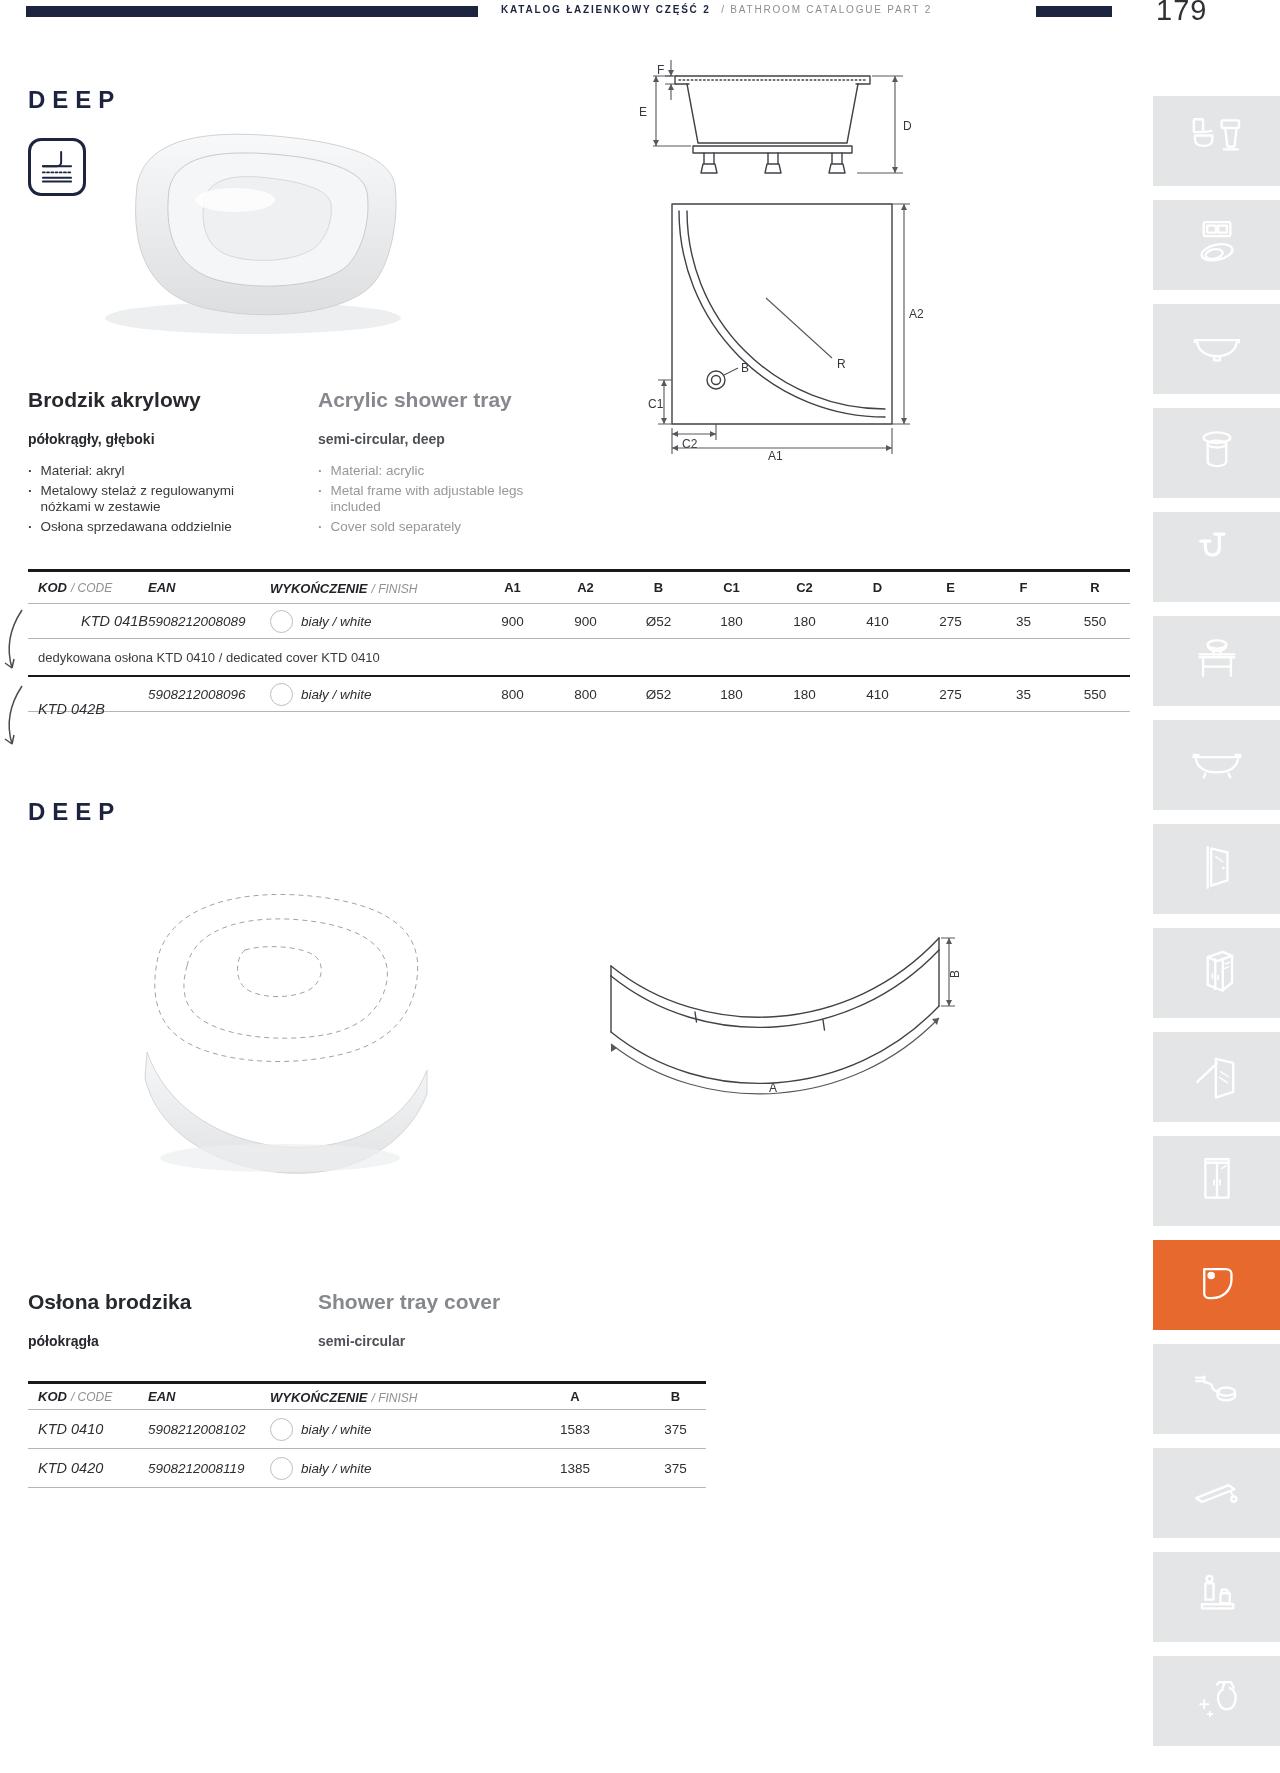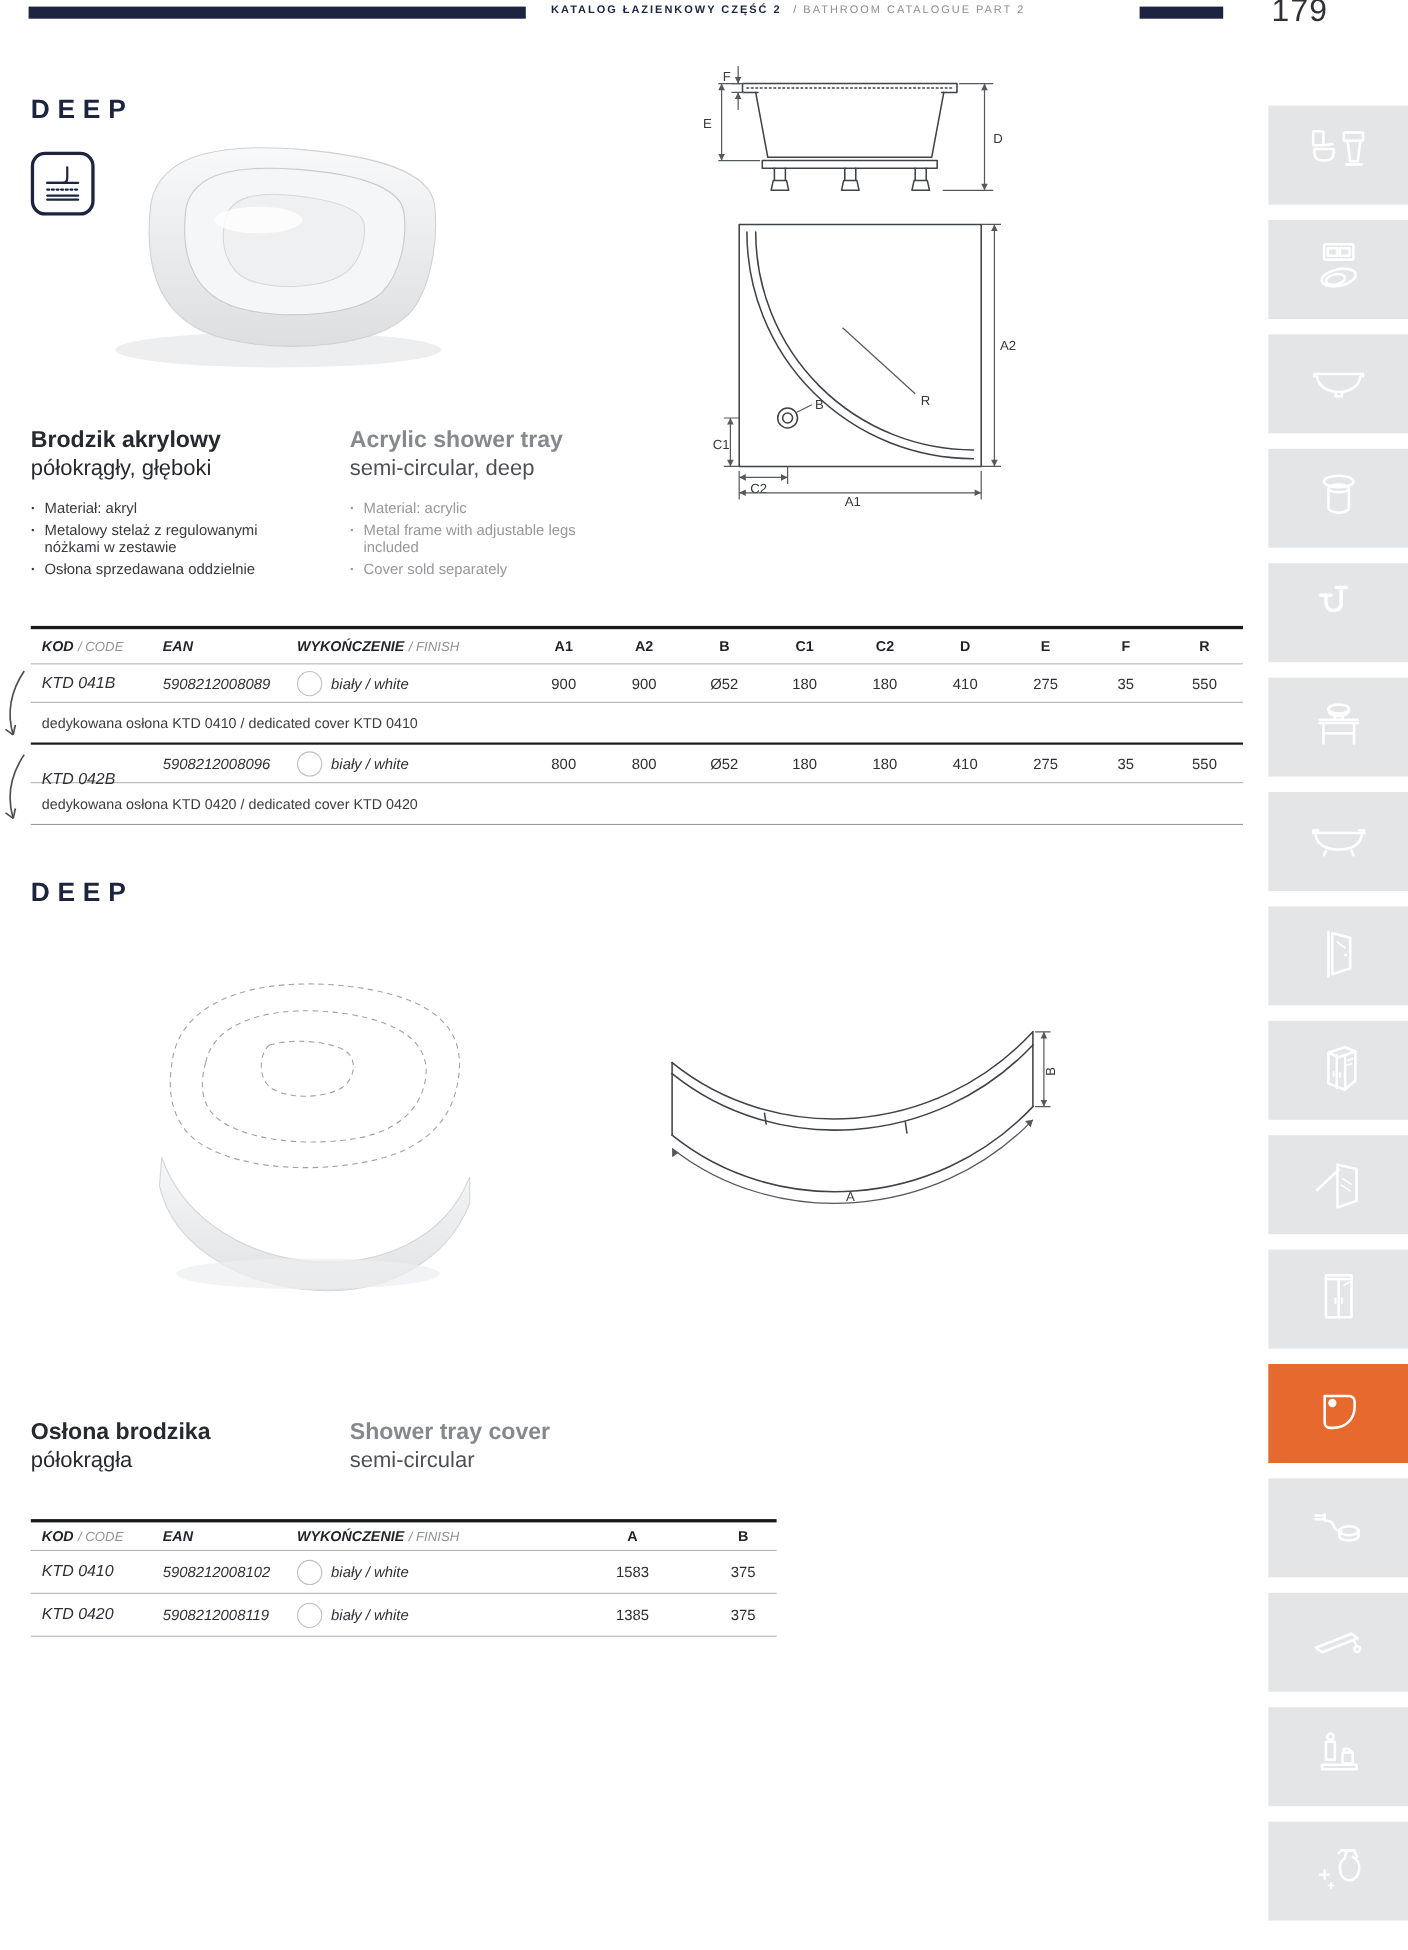--- a/index.html
+++ b/index.html
@@ -20,21 +20,21 @@
   .deep{position:absolute;left:28px;font-size:24px;font-weight:bold;color:var(--navy,#1c2440);letter-spacing:7px;}
   .deep1{top:86px;} .deep2{top:798px;}
   .deepicon{position:absolute;left:28px;top:138px;width:52px;height:52px;border:3px solid var(--navy,#1c2440);border-radius:13px;display:flex;align-items:center;justify-content:center;}
   .deepsvg{width:48px;height:48px;stroke:var(--navy,#1c2440);fill:none;stroke-width:2.4;stroke-linecap:round;}
 
   
   .desc{position:absolute;}
   .d-pl{left:28px;width:260px;} .d-en{left:318px;width:240px;}
   .d1{top:388px;} .d2{top:1290px;}
   .dt{font-size:21px;font-weight:bold;color:#26292d;line-height:1.1;}
-  .ds{font-size:20px;font-weight:normal;color:#26292d;margin-top:4px;}
+  .ds{font-size:14px;font-weight:bold;color:#26292d;margin-top:20px;}
   .d-en .dt{font-weight:700;color:#85888d;}
   .d-en .ds{color:#4d5055;}
   .bullets{margin-top:16px;}
   .bullet{display:flex;font-size:13.5px;line-height:1.22;color:#36393d;margin-bottom:3px;}
   .d-en .bullet{color:#95989c;}
   .bullet .dot{margin-right:8px;font-weight:bold;}
 
   
   .ptable{position:absolute;border-top:3px solid #17191b;}
   .t1{left:28px;top:569px;width:1102px;}
@@ -212,21 +212,21 @@
         <div class="tcell tnum" style="width: 73px;"><span class="hmain">A2</span></div>
         <div class="tcell tnum" style="width: 73px;"><span class="hmain">B</span></div>
         <div class="tcell tnum" style="width: 73px;"><span class="hmain">C1</span></div>
         <div class="tcell tnum" style="width: 73px;"><span class="hmain">C2</span></div>
         <div class="tcell tnum" style="width: 73px;"><span class="hmain">D</span></div>
         <div class="tcell tnum" style="width: 73px;"><span class="hmain">E</span></div>
         <div class="tcell tnum" style="width: 73px;"><span class="hmain">F</span></div>
         <div class="tcell tnum" style="width: 70px;"><span class="hmain">R</span></div>
       </div>
       <div class="trow tdata">
-        <div class="tcell tleft tcode" style="width: 120px;">KTD 041B</div>
+        <div class="tcell tleft tcode" style="width: 120px; text-align: right;">KTD 041B</div>
         <div class="tcell tleft tean" style="width: 122px;">5908212008089</div>
         <div class="tcell tleft tfinish" style="width: 206px;">
           <span class="swatch"></span>
           <span class="flabel">biały / white</span>
         </div>
         <div class="tcell tnum" style="width: 73px;">900</div>
         <div class="tcell tnum" style="width: 73px;">900</div>
         <div class="tcell tnum" style="width: 73px;">Ø52</div>
         <div class="tcell tnum" style="width: 73px;">180</div>
         <div class="tcell tnum" style="width: 73px;">180</div>
@@ -246,21 +246,20 @@
         <div class="tcell tnum" style="width: 73px;">800</div>
         <div class="tcell tnum" style="width: 73px;">800</div>
         <div class="tcell tnum" style="width: 73px;">Ø52</div>
         <div class="tcell tnum" style="width: 73px;">180</div>
         <div class="tcell tnum" style="width: 73px;">180</div>
         <div class="tcell tnum" style="width: 73px;">410</div>
         <div class="tcell tnum" style="width: 73px;">275</div>
         <div class="tcell tnum" style="width: 73px;">35</div>
         <div class="tcell tnum" style="width: 70px;">550</div>
       </div>
-      <div class="trow tnote tnote-end">dedykowana osłona KTD 0420 / dedicated cover KTD 0420</div>
     </div>
 
   <svg class="notearrow" style="top:606px;" viewBox="0 0 24 70">
     <path d="M20,4 C8,22 4,42 10,62" stroke="#4a4d50" stroke-width="1.5" fill="none"></path>
     <path d="M10,62 l-7,-5 M10,62 l2,-9" stroke="#4a4d50" stroke-width="1.5" fill="none"></path>
   </svg>
   <svg class="notearrow" style="top:682px;" viewBox="0 0 24 70">
     <path d="M20,4 C8,22 4,42 10,62" stroke="#4a4d50" stroke-width="1.5" fill="none"></path>
     <path d="M10,62 l-7,-5 M10,62 l2,-9" stroke="#4a4d50" stroke-width="1.5" fill="none"></path>
   </svg>

